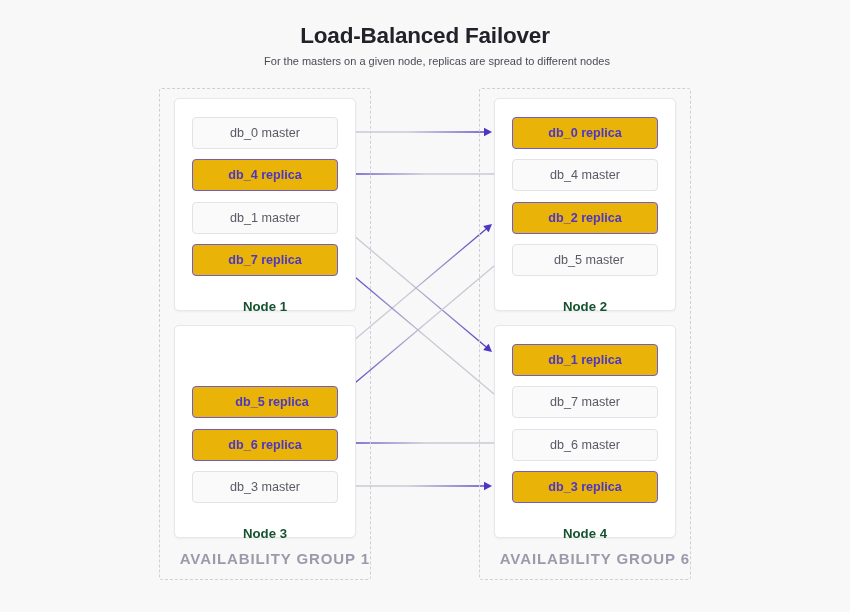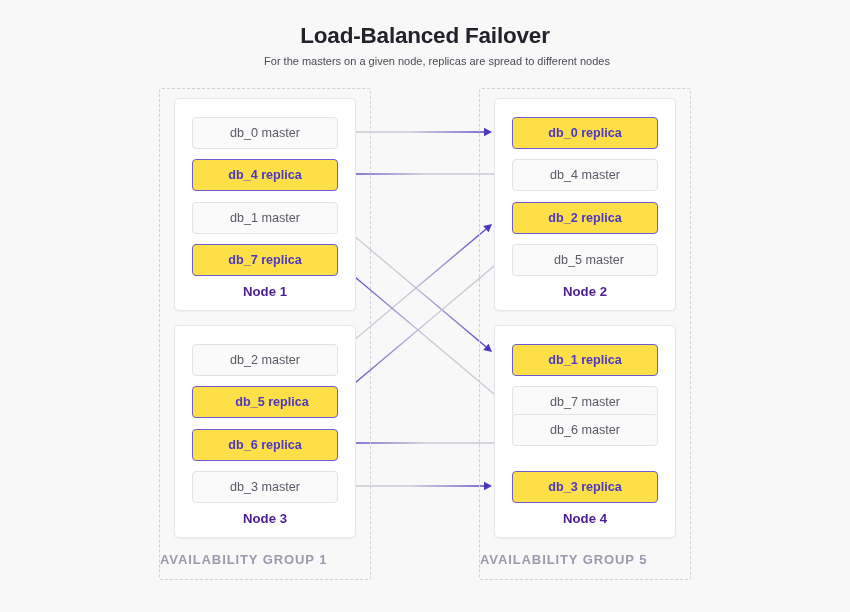--- a/index.html
+++ b/index.html
@@ -48,22 +48,22 @@
     border-radius: 3px;
     background: transparent;
   }
   #group-1 { left: 159px; }
   #group-2 { left: 479px; }
 
   .group-label {
     position: absolute;
     left: 0; right: 0;
     bottom: 12px;
-    text-align: left;
-    font-size: 13px;
+    text-align: right;
+    font-size: 15px;
     font-weight: bold;
     letter-spacing: 0.9px;
     color: #9a9aab;
   }
 
   
   .node {
     position: absolute;
     width: 182px;
     background: #ffffff;
@@ -88,34 +88,34 @@
     font-size: 12.6px;
   }
   .db-box.master {
     background: #fafafa;
     border: 1px solid #e2e2e8;
     color: #5a5a66;
     font-weight: normal;
     text-align: center;
   }
   .db-box.replica {
-    background: #fde047;
+    background: #eab308;
     border: 1.6px solid #6d5cd6;
     color: #4c37c4;
     font-weight: bold;
   }
 
   .node-label {
     position: absolute;
     left: 0; right: 0;
-    top: 185px;
+    top: 200px;
     text-align: center;
     font-size: 13.2px;
     font-weight: bold;
-    color: #4c1d95;
+    color: #14532d;
   }
 
   
   #links {
     position: absolute;
     left: 0; top: 0;
     width: 850px; height: 612px;
     pointer-events: none;
   }
 </style>
@@ -186,48 +186,47 @@
       <polygon points="342,443 350,438.8 350,447.2" fill="#4c37c4"></polygon>
       <line x1="340" y1="486" x2="484" y2="486" stroke="url(#grad-7)" stroke-width="1.3"></line>
       <polygon points="492,486 484,490.2 484,481.8" fill="#4c37c4"></polygon>
     </svg>
 
   <div class="group" id="group-1">
     <div class="group-label">AVAILABILITY GROUP 1</div>
   </div>
 
   <div class="group" id="group-2">
-    <div class="group-label">AVAILABILITY GROUP 5</div>
+    <div class="group-label">AVAILABILITY GROUP 6</div>
   </div>
 
   <div class="node" id="node-1">
     <div class="db-box master" style="top: 18px;">db_0 master</div>
     <div class="db-box replica" style="top: 60px;">db_4 replica</div>
     <div class="db-box master" style="top: 103px;">db_1 master</div>
     <div class="db-box replica" style="top: 145px;">db_7 replica</div>
     <div class="node-label">Node 1</div>
   </div>
 
   <div class="node" id="node-2">
     <div class="db-box replica" style="top: 18px;">db_0 replica</div>
     <div class="db-box master" style="top: 60px;">db_4 master</div>
     <div class="db-box replica" style="top: 103px;">db_2 replica</div>
     <div class="db-box master" style="top: 145px; padding-left: 8px;">db_5 master</div>
     <div class="node-label">Node 2</div>
   </div>
 
   <div class="node" id="node-3">
-    <div class="db-box master" style="top: 18px;">db_2 master</div>
     <div class="db-box replica" style="top: 60px; padding-left: 14px;">db_5 replica</div>
     <div class="db-box replica" style="top: 103px;">db_6 replica</div>
     <div class="db-box master" style="top: 145px;">db_3 master</div>
     <div class="node-label">Node 3</div>
   </div>
 
   <div class="node" id="node-4">
     <div class="db-box replica" style="top: 18px;">db_1 replica</div>
     <div class="db-box master" style="top: 60px;">db_7 master</div>
-    <div class="db-box master" style="top: 88px;">db_6 master</div>
+    <div class="db-box master" style="top: 103px;">db_6 master</div>
     <div class="db-box replica" style="top: 145px;">db_3 replica</div>
     <div class="node-label">Node 4</div>
   </div>
 
 </div>
 
 </body></html>

